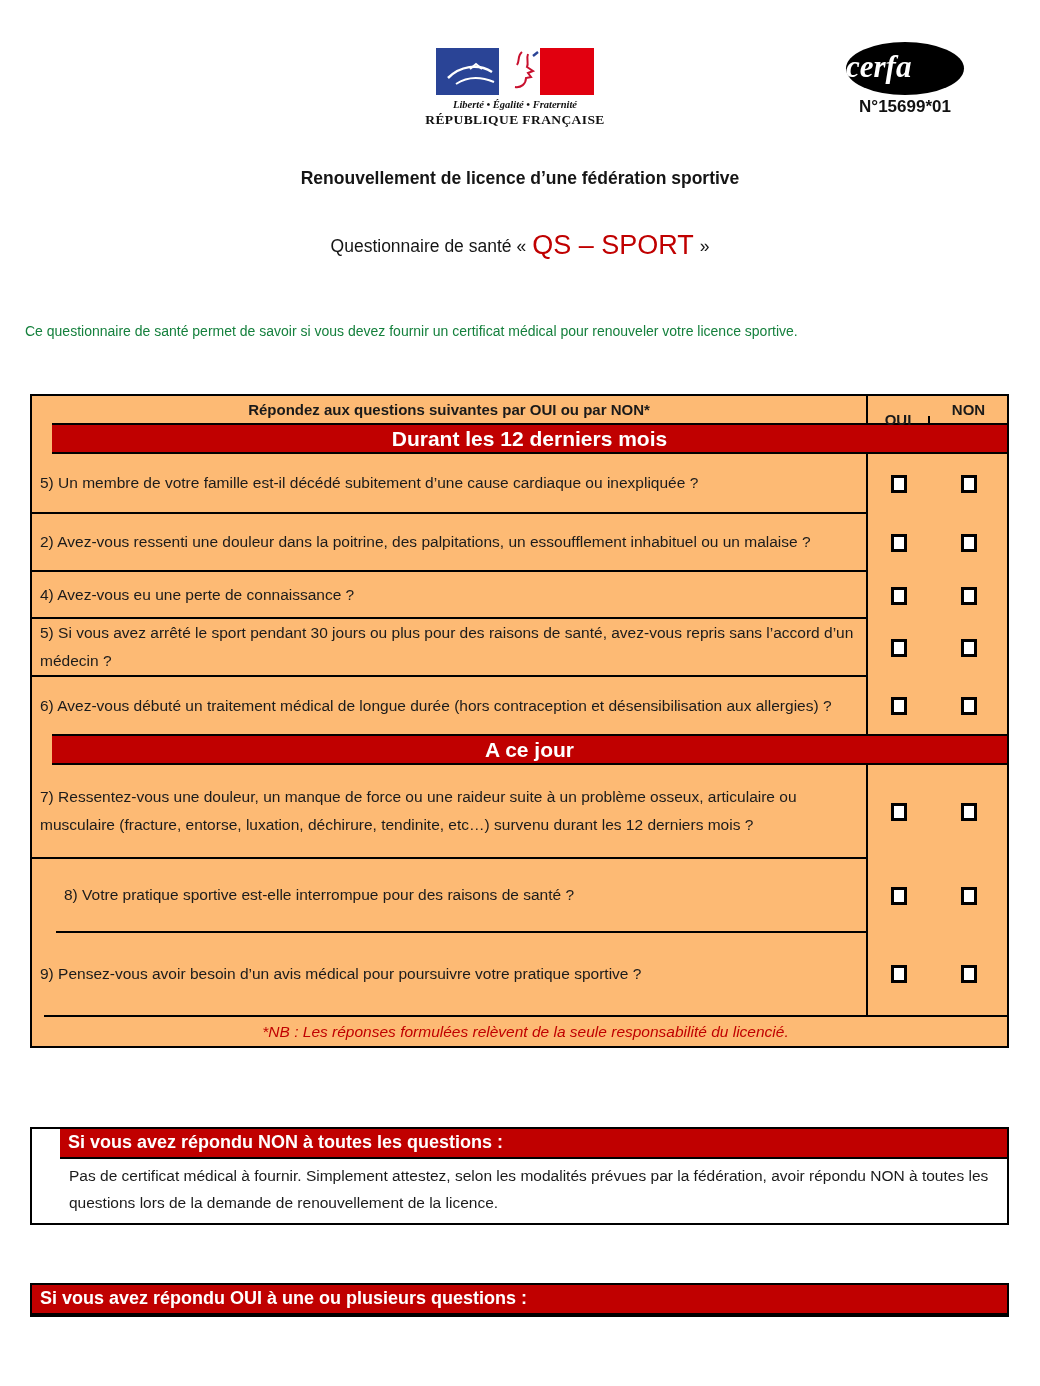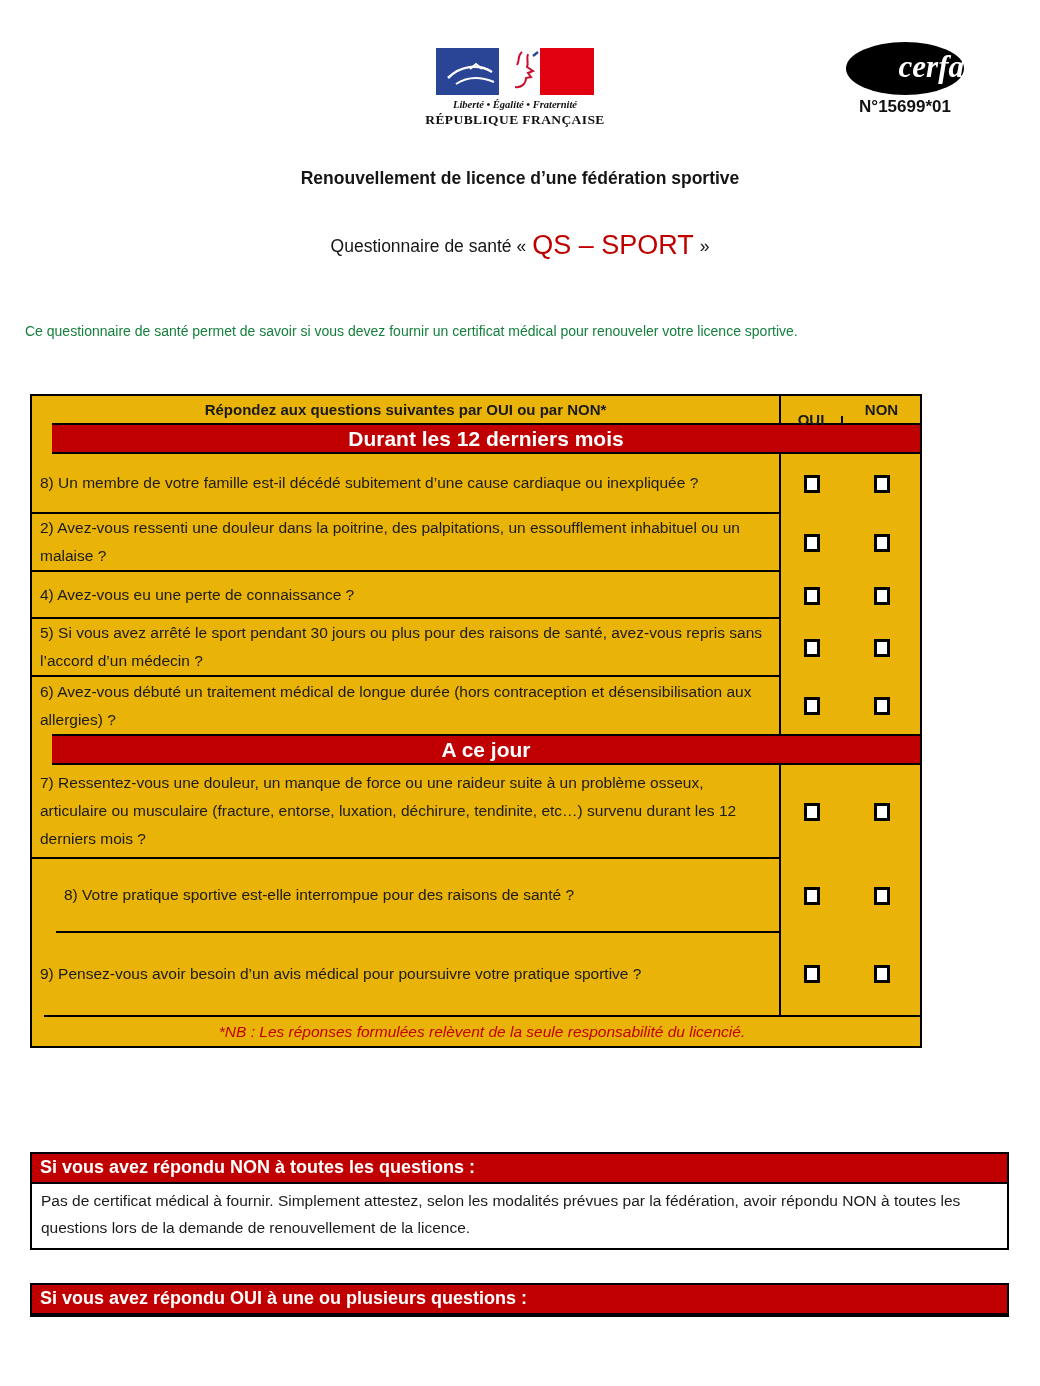--- a/index.html
+++ b/index.html
@@ -6,36 +6,36 @@
   body { background: #fff; font-family: "Liberation Sans", sans-serif; color: #1a1a1a; }
   .page { position: relative; width: 1040px; height: 1386px; background: #fff; overflow: hidden; }
 
   
   .flag { position: absolute; left: 436px; top: 48px; width: 158px; height: 47px; }
   .motto { position: absolute; left: 428px; top: 99px; width: 174px; text-align: center;
            font-family: "Liberation Serif", serif; font-style: italic; font-weight: bold; font-size: 10.5px; color: #111; }
   .republique { position: absolute; left: 420px; top: 112px; width: 190px; text-align: center;
                 font-family: "Liberation Serif", serif; font-weight: bold; font-size: 13.5px; letter-spacing: .4px; color: #111; }
   .cerfa-badge { position: absolute; left: 846px; top: 42px; width: 118px; height: 53px; background: #000;
-                 border-radius: 50%; display: flex; align-items: center; justify-content: flex-end; }
+                 border-radius: 50%; display: flex; align-items: center; justify-content: flex-start; }
   .cerfa-badge span { font-family: "Liberation Serif", serif; font-style: italic; font-weight: bold;
                       color: #fff; font-size: 31px; padding-bottom: 3px; }
   .cerfa-number { position: absolute; left: 836px; top: 97px; width: 138px; text-align: center;
                   font-weight: bold; font-size: 17px; color: #111; }
 
   
   .doc-title { position: absolute; top: 168px; left: 0; width: 100%; text-align: center;
                font-weight: bold; font-size: 17.5px; color: #151515; }
   .doc-subtitle { position: absolute; top: 230px; left: 0; width: 100%; text-align: center;
                   font-weight: normal; font-size: 17.5px; color: #151515; }
   .doc-subtitle .qs { color: #C00000; font-size: 27px; margin: 0 6px; vertical-align: -2px; }
   .intro { position: absolute; top: 323px; left: 25px; width: 1023px; font-size: 14px; color: #15803d; }
 
   
-  .qtable { position: absolute; left: 30px; top: 394px; width: 892px; border: 2px solid #000; background: #eab308; }
+  .qtable { position: absolute; left: 30px; top: 394px; width: 979px; border: 2px solid #000; background: #fdba74; }
   .thead { display: flex; height: 27px; font-weight: bold; font-size: 15px; }
   .thead .qh { flex: 1; display: flex; align-items: center; justify-content: center; border-right: 2px solid #000; }
   .thead .yh { width: 62px; display: flex; align-items: center; justify-content: center; border-right: 2px solid #000; margin-top: 20px; }
   .thead .nh { width: 77px; display: flex; align-items: center; justify-content: center; }
   .banner { height: 31px; background: #C00000; border-top: 2px solid #000; border-bottom: 2px solid #000;
             color: #fff; font-weight: bold; font-size: 21px; display: flex; align-items: center; justify-content: center; margin-left: 20px; }
   .trow { display: flex; }
   .qcell { flex: 1; display: flex; align-items: center; padding: 2px 10px 2px 8px;
            font-size: 15.5px; line-height: 28px; color: #1b1b1b;
            border-right: 2px solid #000; border-bottom: 2px solid #000; }
@@ -44,21 +44,21 @@
   .csub1 { width: 62px; display: flex; justify-content: center; }
   .csub2 { width: 77px; display: flex; justify-content: center; }
   .cb { width: 16px; height: 18px; border: 3px solid #000; background: #fff; display: inline-block; }
   .h60 { height: 60px; } .h58 { height: 58px; } .h47 { height: 47px; } .h57 { height: 57px; }
   .h94 { height: 94px; } .h74 { height: 74px; padding-left: 24px; } .h82 { height: 82px; }
   .nb-row { height: 31px; border-top: 2px solid #000; display: flex; align-items: center; justify-content: center;
             color: #C00000; font-style: italic; font-size: 15.5px; margin-left: 12px; }
 
   
   .result-box { position: absolute; left: 30px; width: 979px; border: 2px solid #000; background: #fff; }
-  .box-no  { top: 1152px; }
+  .box-no  { top: 1127px; padding-left: 28px; }
   .box-yes { top: 1283px; }
   .box-header { background: #C00000; color: #fff; font-weight: bold; font-size: 18px;
                 padding: 3px 8px 4px; border-bottom: 2px solid #000; }
   .box-body { padding: 3px 9px 7px; font-size: 15.5px; line-height: 27px; color: #1b1b1b; }
 </style>
 </head>
 <body>
 
 <div class="page">
 
@@ -96,21 +96,21 @@
 
     <div class="thead">
       <div class="qh">Répondez aux questions suivantes par OUI ou par NON*</div>
       <div class="yh">OUI</div>
       <div class="nh">NON</div>
     </div>
 
     <div class="banner">Durant les 12 derniers mois</div>
 
     <div class="trow h60">
-      <div class="qcell">8) Un membre de votre famille est-il décédé subitement d’une cause cardiaque ou inexpliquée ?</div>
+      <div class="qcell">5) Un membre de votre famille est-il décédé subitement d’une cause cardiaque ou inexpliquée ?</div>
       <div class="ccell">
         <div class="csub1">
             <span class="cb"></span>
           </div>
         <div class="csub2">
             <span class="cb"></span>
           </div>
       </div>
     </div>
 

